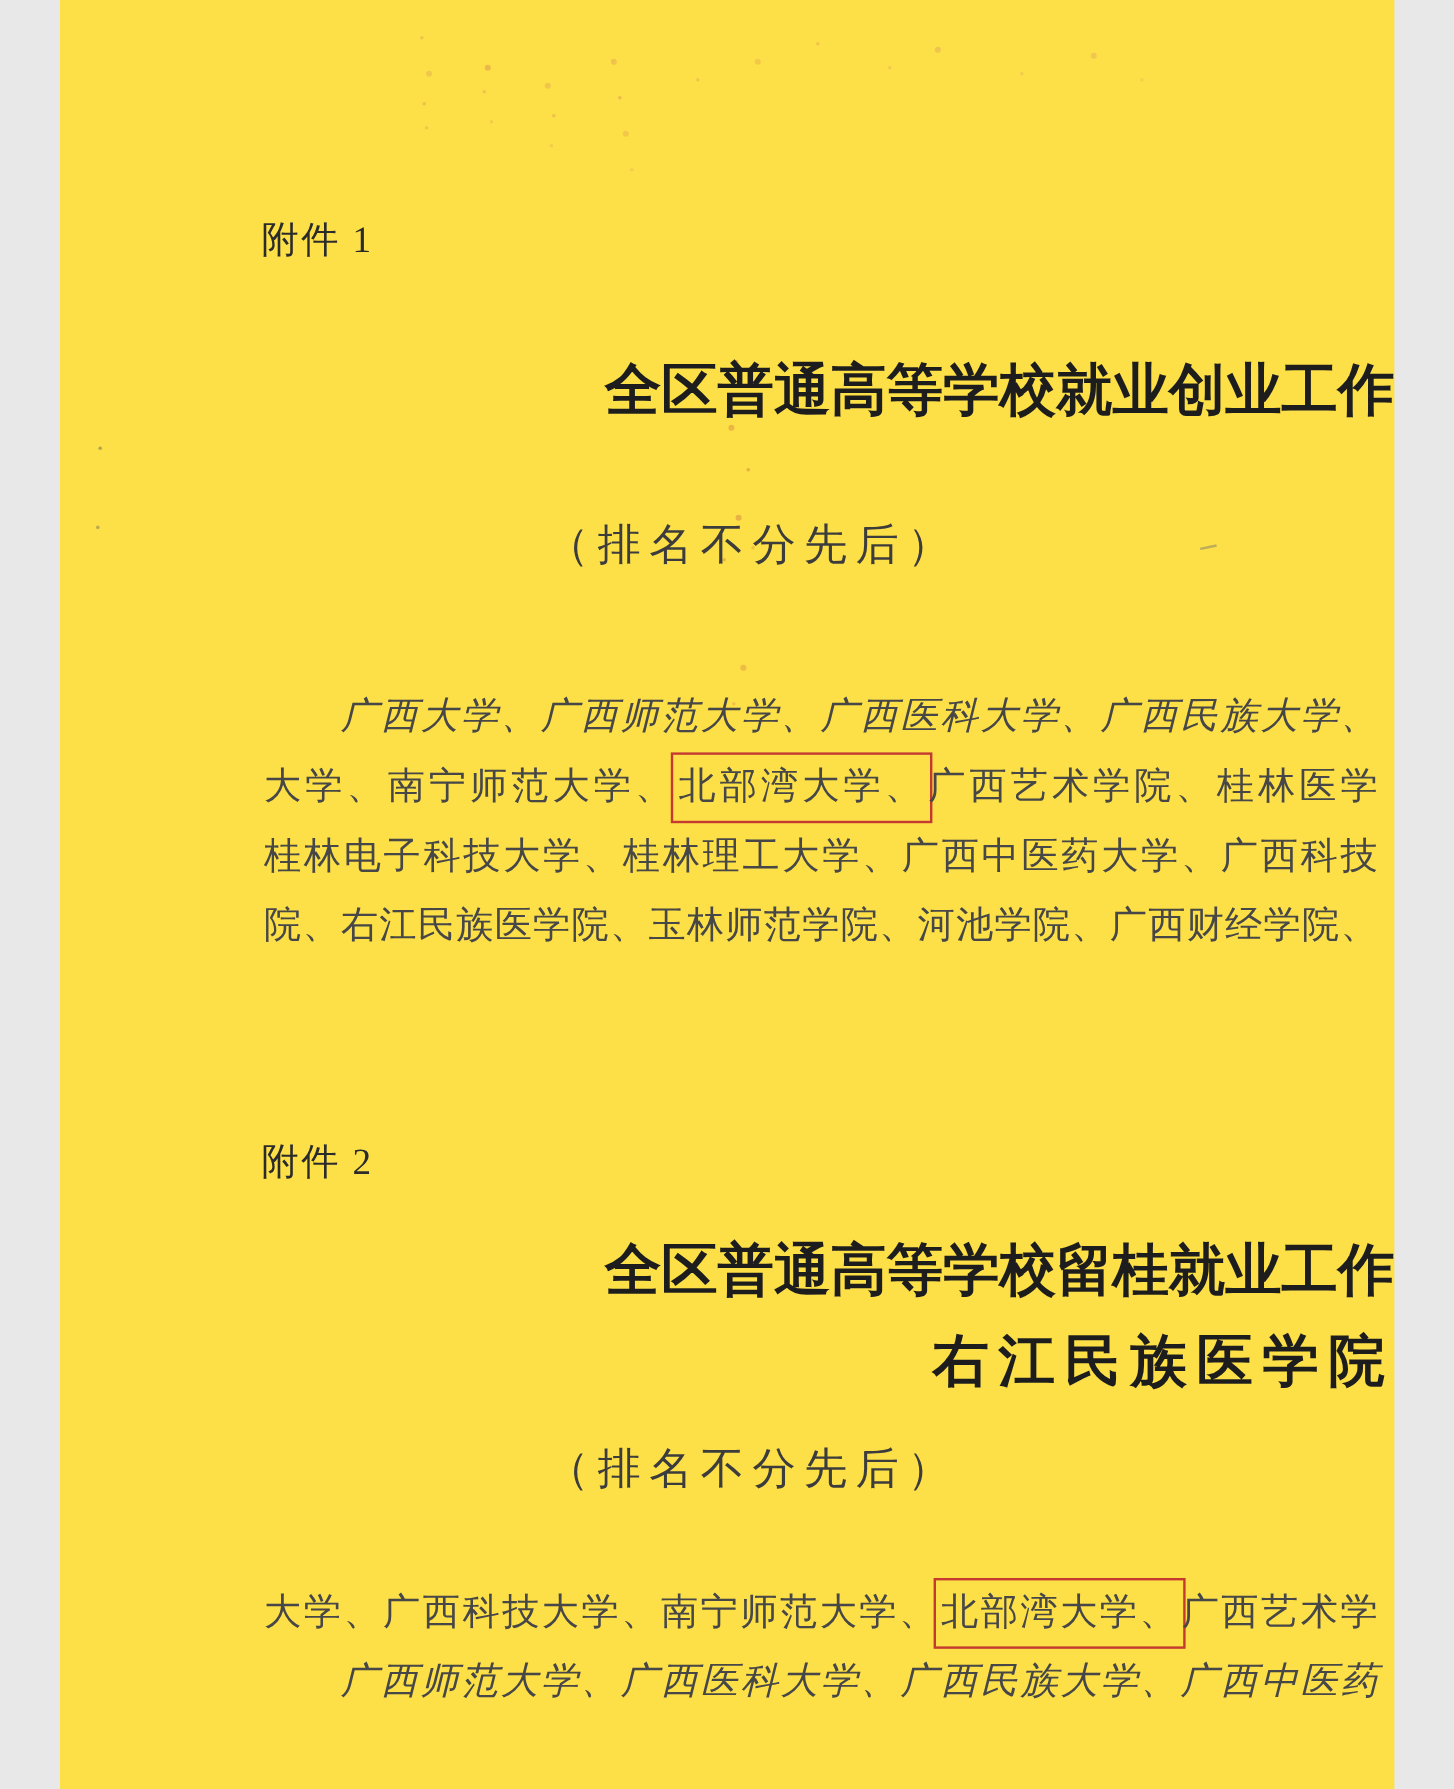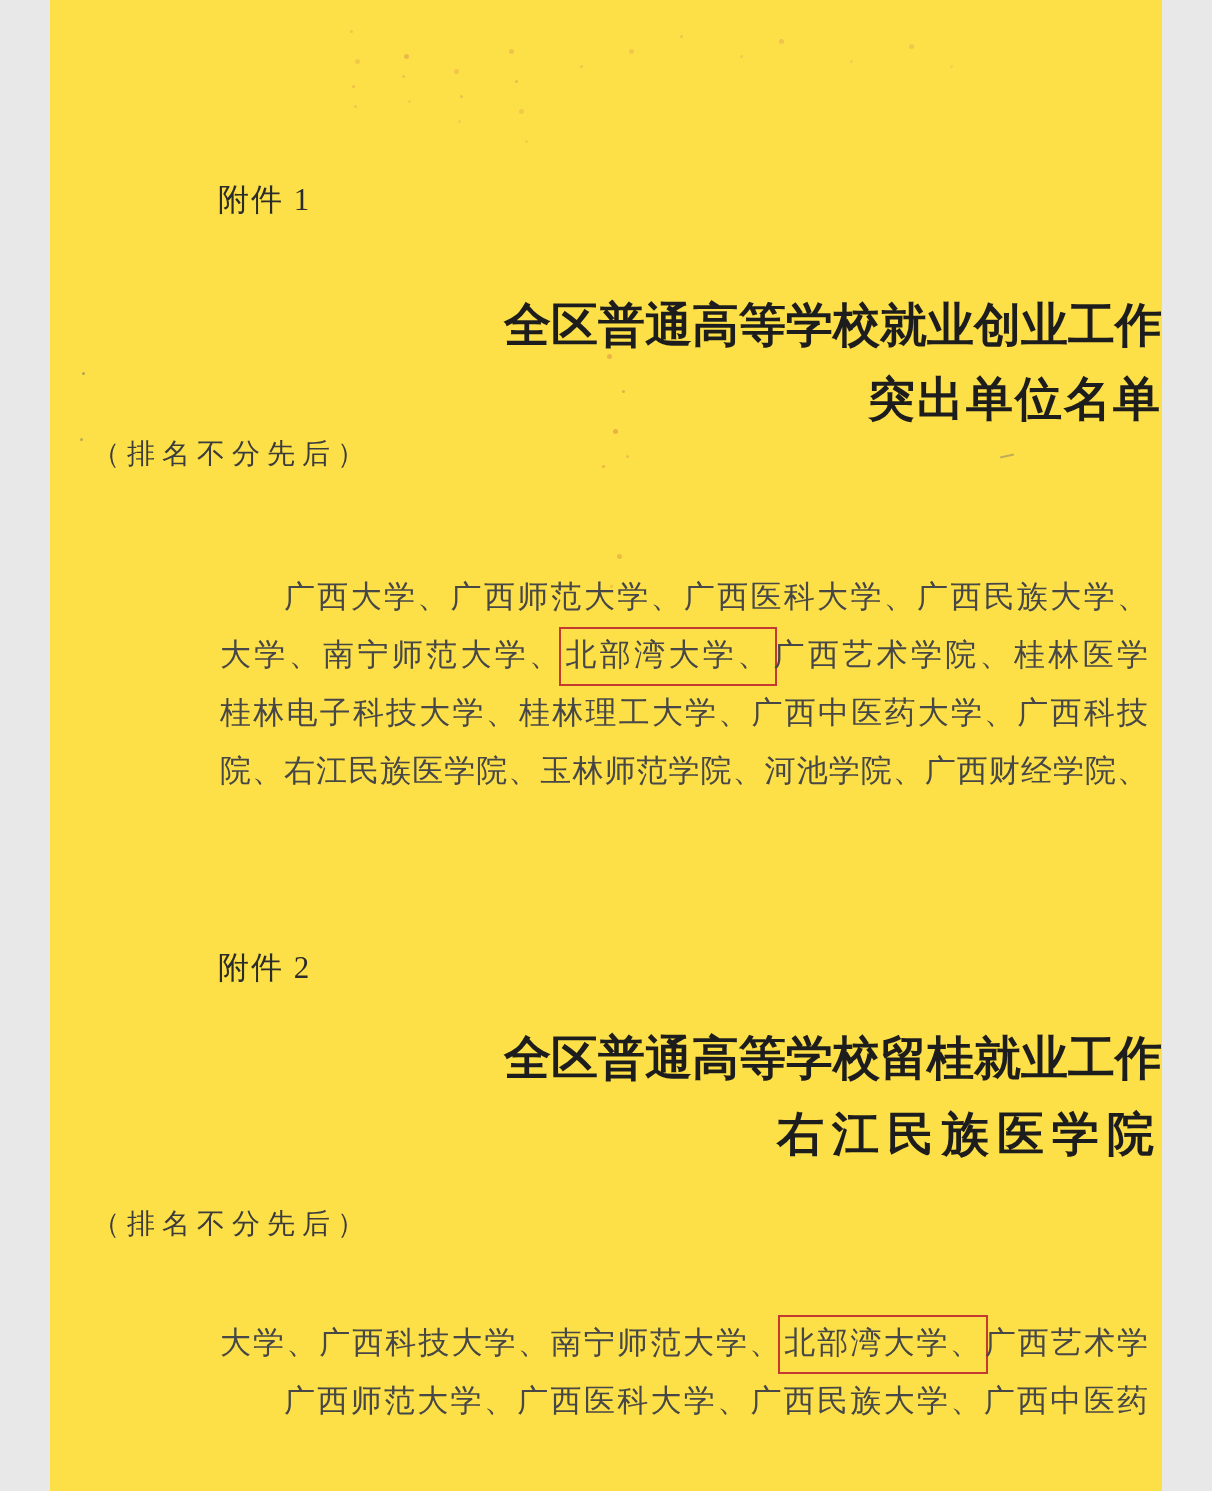--- a/index.html
+++ b/index.html
@@ -31,42 +31,42 @@
     color:#1d1d1d;
   }
   .title1{top:288px;}
   .title2{top:1020px;line-height:76px;padding-left:36px;}
   .doc-title .tline2{letter-spacing:2px;}
   .title2 .tline2{letter-spacing:8px;}
   
   .subtitle{
     position:absolute;left:0;right:0;
     padding-left:42px;
-    text-align:left;
-    font-size:28px;line-height:40px;
+    text-align:center;
+    font-size:36px;line-height:40px;
     letter-spacing:7px;
     color:#3c3c3c;
   }
   .subtitle1{top:434px;}
   .subtitle2{top:1204px;}
   
   .para{
     position:absolute;left:170px;width:928px;
     font-size:31px;
     color:#474747;
   }
   .para1{top:568px;}
   .para2{top:1314px;}
   .bline{
     line-height:58px;
     text-align:justify;
     text-align-last:justify;
     white-space:nowrap;
   }
-  .bline.indent{padding-left:64px;}
+  .bline.indent{padding-left:64px;font-style:italic;}
   
   .redbox{
     border:2px solid #c43a31;
     padding:8px 3px 12px 4px;
     margin:-8px -3px -12px -4px;
   }
   
   .speck{position:absolute;width:3px;height:3px;border-radius:50%;}
   .stamp-residue{
     position:absolute;left:300px;top:30px;width:3px;height:3px;border-radius:50%;
@@ -108,21 +108,20 @@
   <div class="stamp-residue"></div>
   <div class="title-speckles"></div>
   <div class="speck left-speck-1"></div>
   <div class="speck left-speck-2"></div>
   <div class="right-dash"></div>
 
   <div class="att-label att1-label">附件 1</div>
 
   <div class="doc-title title1">
     <div class="tline1">全区普通高等学校就业创业工作</div>
-    <div class="tline2">突出单位名单</div>
   </div>
 
   <div class="subtitle subtitle1">（排名不分先后）</div>
 
   <div class="para para1">
     <div class="bline indent">广西大学、广西师范大学、广西医科大学、广西民族大学、</div>
     <div class="bline"><span>大学、南宁师范大学、</span><span class="redbox" style="border-color: rgb(196, 58, 49);">北部湾大学、</span><span>广西艺术学院、桂林医学</span></div>
     <div class="bline">桂林电子科技大学、桂林理工大学、广西中医药大学、广西科技</div>
     <div class="bline">院、右江民族医学院、玉林师范学院、河池学院、广西财经学院、</div>
   </div>

